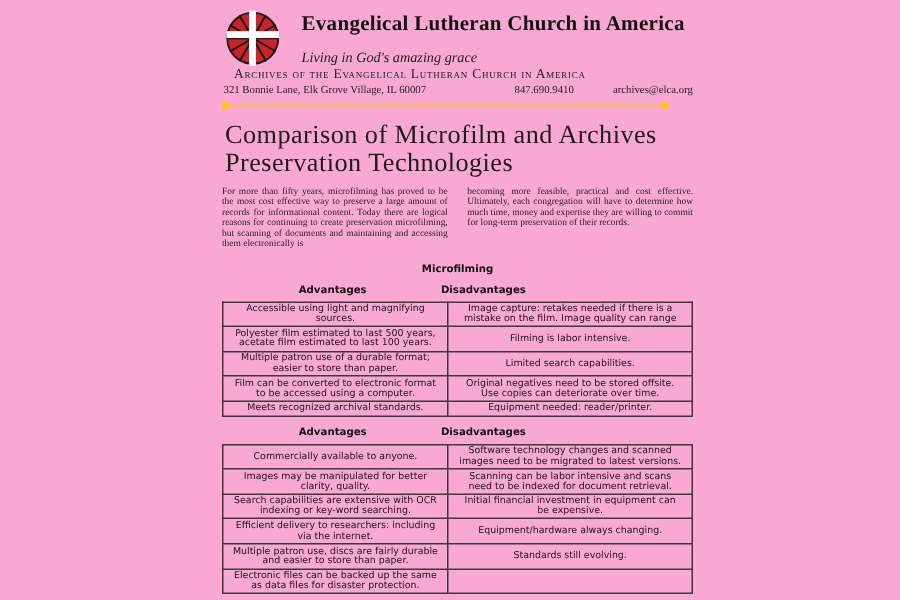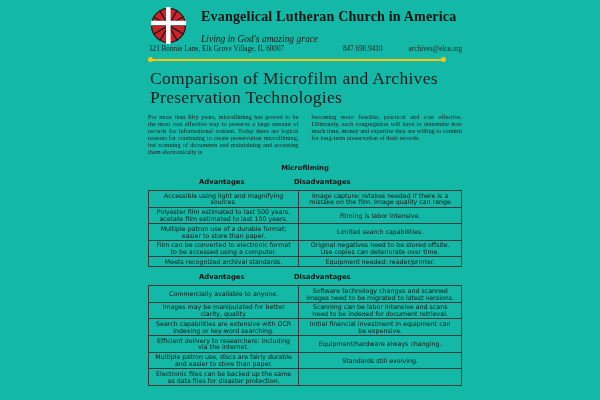--- a/index.html
+++ b/index.html
@@ -1,16 +1,16 @@
 <!DOCTYPE html>
 <html><head>
 <meta charset="utf-8">
 <style>
   html,body{margin:0;padding:0;background:#fff;}
-  .canvas{position:relative;width:600px;height:400px;background:#14b8a6;overflow:hidden;
+  .canvas{position:relative;width:600px;height:400px;background:#f9a8d4;overflow:hidden;
           font-family:"Liberation Serif",serif;color:#111;}
   .page{position:absolute;left:148px;top:7px;width:314px;}
 
   
   .masthead{display:flex;align-items:flex-start;}
   .logo{width:35px;height:37px;margin-left:3px;flex:none;}
   .mast-text{margin-left:15px;padding-top:2px;}
   .org{font-size:14px;font-weight:600;letter-spacing:.2px;line-height:1.15;color:#121212;}
   .tagline{font-size:9.5px;font-style:italic;margin-top:9px;color:#1a1a1a;}
 
@@ -73,20 +73,21 @@
         <rect x="17.2" y="0" width="5.2" height="42" fill="#ffffff"></rect>
         <rect x="0" y="15.6" width="40" height="5.2" fill="#ffffff"></rect>
       </svg>
       <div class="mast-text">
         <div class="org">Evangelical Lutheran Church in America</div>
         <div class="tagline">Living in God's amazing grace</div>
       </div>
     </div>
 
     <div class="archives">
+      <div class="arch-title">Archives of the Evangelical Lutheran Church in America</div>
       <div class="addr">
         <span class="street">321 Bonnie Lane, Elk Grove Village, IL 60007</span>
         <span class="phone">847.690.9410</span>
         <span class="email">archives@elca.org</span>
       </div>
     </div>
 
     <div class="rule">
       <span class="dot l" style="background: rgb(255, 196, 12);"></span>
       <span class="bar" style="background: rgb(255, 196, 12);"></span>

